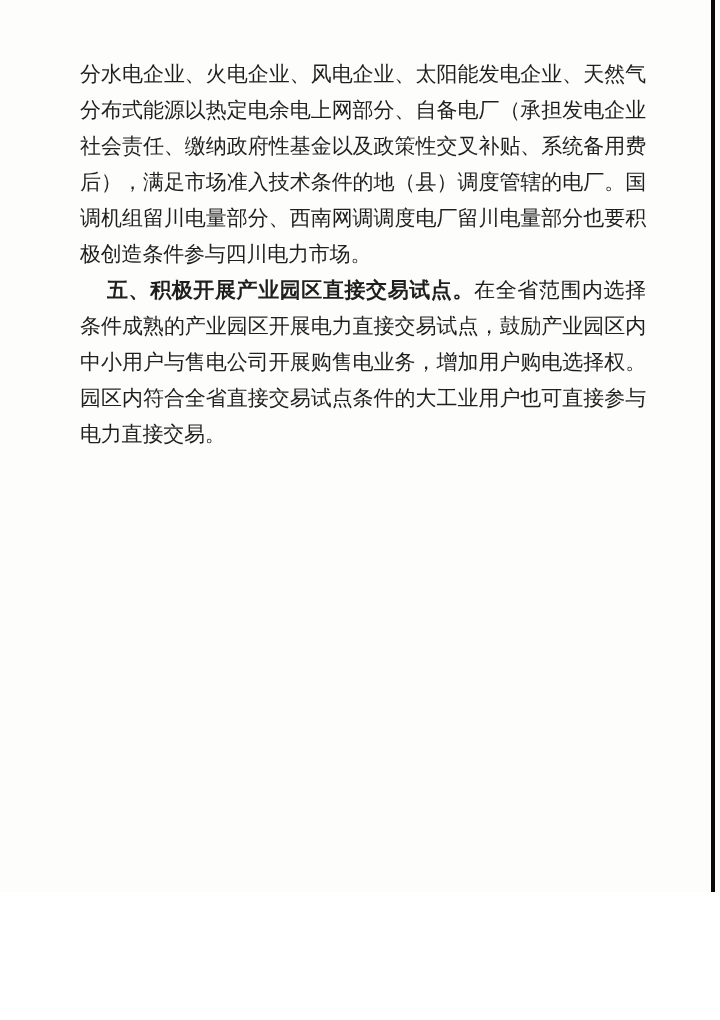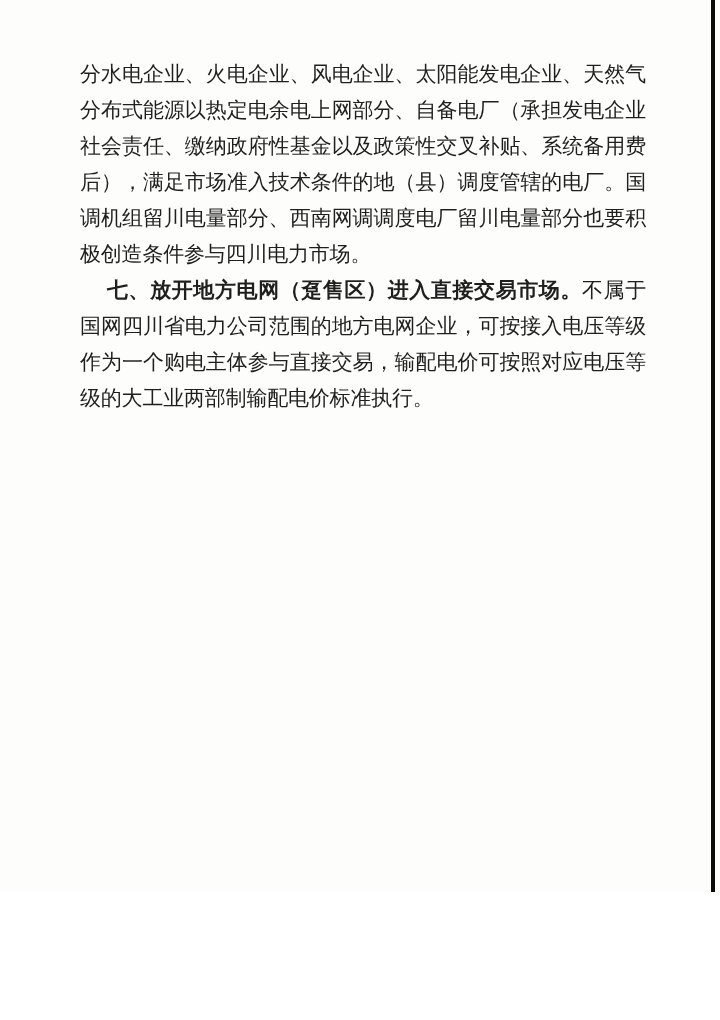--- a/index.html
+++ b/index.html
@@ -57,20 +57,20 @@
 </style>
 </head>
 <body>
 
 <div class="page">
   <div class="content" id="document-text">
   <p class="para"><b class="lead"></b><span class="body-text">分水电企业、火电企业、风电企业、太阳能发电企业、天然气分布式能源以热定电余电上网部分、自备电厂（承担发电企业社会责任、缴纳政府性基金以及政策性交叉补贴、系统备用费后），满足市场准入技术条件的地（县）调度管辖的电厂。国调机组留川电量部分、西南网调调度电厂留川电量部分也要积极创造条件参与四川电力市场。</span></p>
 
 
 
+  <p class="para indent"><b class="lead">五、积极开展产业园区直接交易试点。</b><span class="body-text">在全省范围内选择条件成熟的产业园区开展电力直接交易试点，鼓励产业园区内中小用户与售电公司开展购售电业务，增加用户购电选择权。园区内符合全省直接交易试点条件的大工业用户也可直接参与电力直接交易。</span></p>
 
 
-  <p class="para indent"><b class="lead">七、放开地方电网（趸售区）进入直接交易市场。</b><span class="body-text">不属于国网四川省电力公司范围的地方电网企业，可按接入电压等级作为一个购电主体参与直接交易，输配电价可按照对应电压等级的大工业两部制输配电价标准执行。</span></p>
 </div>
   <div class="page-num">- 4 -</div>
   <div class="edge-line"></div>
   <div class="edge-foot"></div>
 </div>
 
 </body></html>

